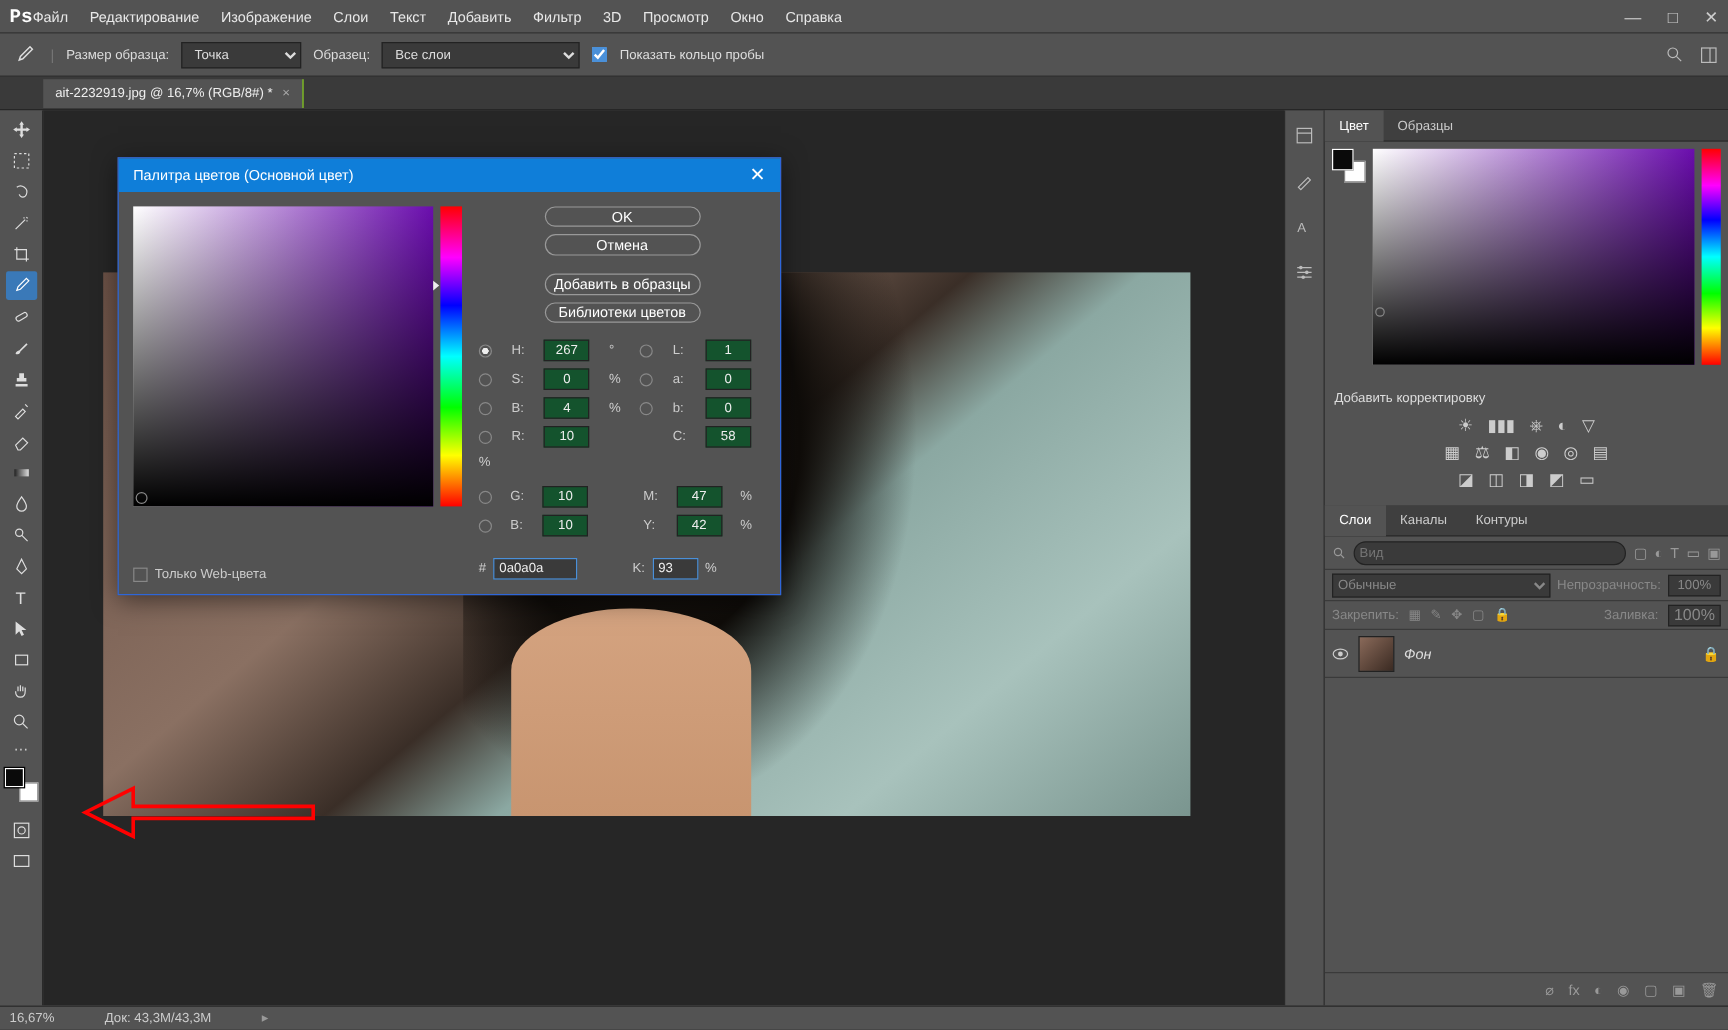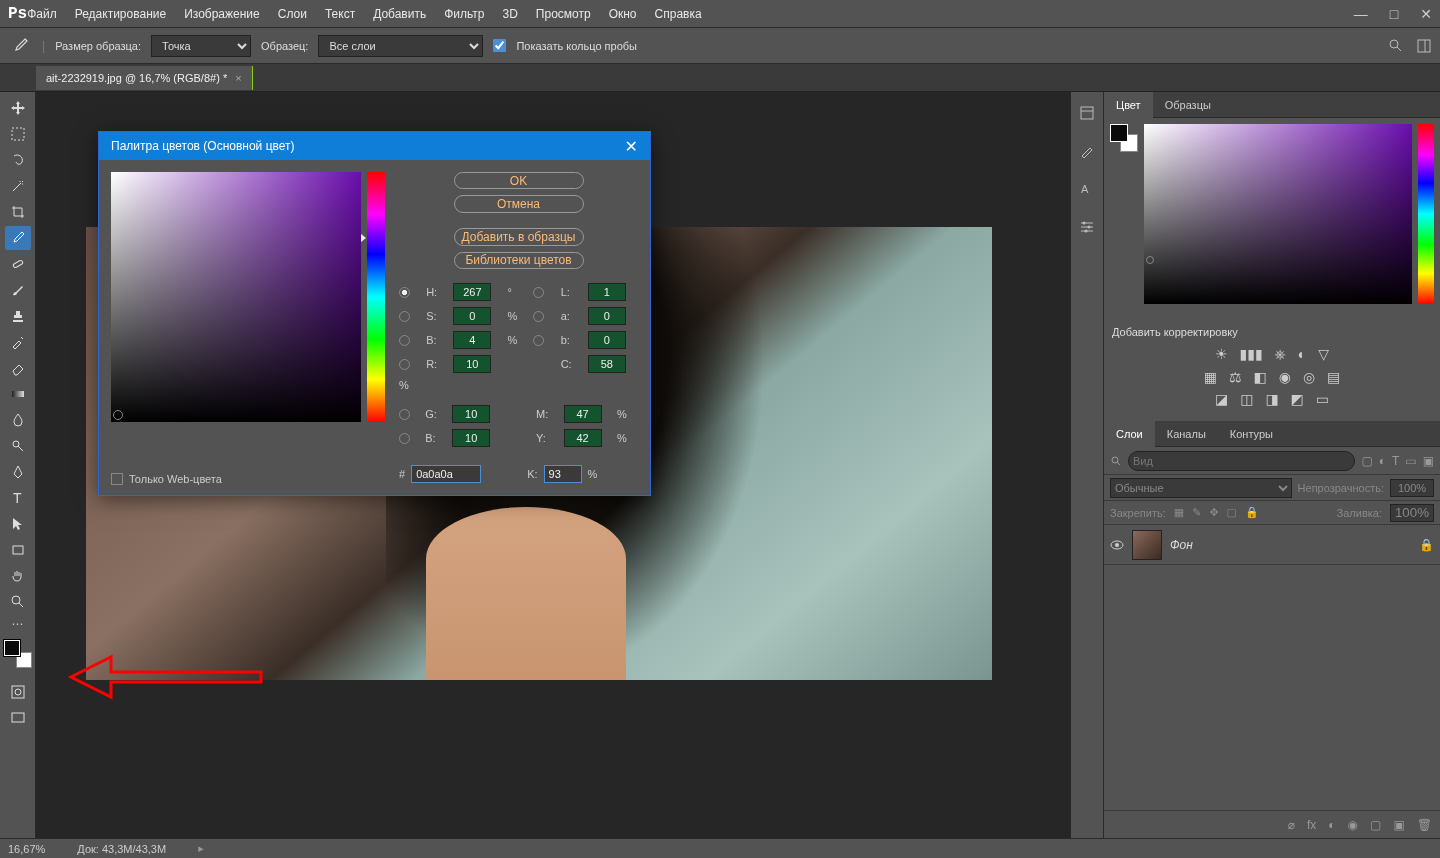--- a/index.html
+++ b/index.html
@@ -34,21 +34,21 @@
 .dlg-body{display:flex;padding:12px;gap:6px;height:calc(100% - 28px)}
 .satbox{width:250px;height:250px;background:linear-gradient(to bottom,transparent,#000),linear-gradient(to right,#fff,#6a0dad);cursor:crosshair;position:relative}
 .satbox .ind{position:absolute;bottom:2px;left:2px;width:10px;height:10px;border:1px solid #888;border-radius:50%}
 .huebar{width:18px;height:250px;background:linear-gradient(to bottom,#f00,#f0f 17%,#00f 33%,#0ff 50%,#0f0 67%,#ff0 83%,#f00);cursor:pointer;position:relative}
 .huebar .arr{position:absolute;top:62px;left:-6px;width:0;height:0;border-top:4px solid transparent;border-bottom:4px solid transparent;border-left:5px solid #eee}
 .newcur{display:flex;flex-direction:column;align-items:center;gap:2px;font-size:11px;margin-left:6px}
 .newcur .box{width:50px;height:35px;background:#0a0a0a;border:1px solid #222}
 .newcur .box.cur{background:#1a1a1a}
 .cube{width:10px;height:10px;border:1px solid #888;margin:4px 0}
 .rcol{margin-left:8px;flex:1;display:flex;flex-direction:column;gap:6px}
-.dlg-btn{width:130px;height:26px;background:#535353;border:1px solid #999;border-radius:13px;color:#fdba74;font-size:12px;cursor:pointer;display:flex;align-items:center;justify-content:center;margin:0 auto}
+.dlg-btn{width:130px;height:26px;background:#535353;border:1px solid #999;border-radius:13px;color:#ffffff;font-size:12px;cursor:pointer;display:flex;align-items:center;justify-content:center;margin:0 auto}
 .params{display:grid;grid-template-columns:auto auto auto auto auto auto auto;gap:6px 4px;align-items:center;font-size:11px;margin-top:8px}
 .params input[type=text]{width:38px;height:18px;background:#14532d;border:1px solid #222;color:#eee;font-size:11px;text-align:center}
 .params .r{width:11px;height:11px;border:1px solid #888;border-radius:50%;display:inline-block}
 .params .r.on{background:radial-gradient(#eee 40%,transparent 45%)}
 .hexrow{display:flex;align-items:center;gap:6px;margin-top:12px;font-size:11px}
 .hexrow input{width:70px;height:18px;background:#3a3a3a;border:1px solid #4a90d9;color:#eee;font-size:11px;padding:0 4px}
 .webonly{display:flex;align-items:center;gap:6px;position:absolute;bottom:10px;left:12px;font-size:11px}
 .webonly .c{width:12px;height:12px;border:1px solid #888}
 .rside{position:absolute;right:0;top:92px;bottom:20px;width:370px;display:flex}
 .midstrip{width:34px;background:#535353;border-left:1px solid #2a2a2a;border-right:1px solid #2a2a2a;display:flex;flex-direction:column;align-items:center;padding-top:10px;gap:16px}
@@ -71,21 +71,21 @@
 .layerspanel{display:flex;flex-direction:column;flex:1}
 .lfilter{height:28px;display:flex;align-items:center;padding:0 6px;gap:6px;border-bottom:1px solid #3a3a3a}
 .lfilter input{flex:1;background:#3a3a3a;border:1px solid #222;height:20px;color:#ccc;font-size:11px;padding:0 4px;border-radius:10px}
 .lopts{height:26px;display:flex;align-items:center;padding:0 6px;gap:6px;border-bottom:1px solid #3a3a3a;font-size:11px;color:#888}
 .lopts select{background:#3a3a3a;border:1px solid #222;color:#888;font-size:11px;height:20px;flex:1}
 .lopts input{width:44px;background:#3a3a3a;border:1px solid #222;color:#888;font-size:11px;height:18px;text-align:center}
 .llock{height:24px;display:flex;align-items:center;padding:0 6px;gap:8px;border-bottom:1px solid #3a3a3a;font-size:11px;color:#888}
 .layeritem{height:40px;display:flex;align-items:center;padding:0 6px;gap:8px;border-bottom:1px solid #3a3a3a}
 .eye{width:14px;height:14px}
 .thumb{width:30px;height:30px;background:linear-gradient(135deg,#8a6a5a,#3a2a22);border:1px solid #222}
-.botstrip{position:absolute;bottom:0;left:0;right:0;height:20px;background:#535353;border-top:1px solid #2a2a2a;display:flex;align-items:center;padding:0 8px;font-size:11px;color:#ccc;gap:32px}
+.botstrip{position:absolute;bottom:0;left:0;right:0;height:20px;background:#535353;border-top:1px solid #2a2a2a;display:flex;align-items:center;padding:0 8px;font-size:11px;color:#ccc;gap:42px}
 .arrow-annot{position:absolute;left:30px;top:560px;pointer-events:none}
 .arrow-annot svg{overflow:visible}
 .lbottom{margin-top:auto;height:28px;display:flex;align-items:center;justify-content:flex-end;gap:12px;padding:0 8px;border-top:1px solid #3a3a3a}
 .lbottom span{color:#999;font-size:12px;cursor:pointer}
 svg{display:block}
 </style>
 </head>
 <body>
 
 <div class="topbar">

